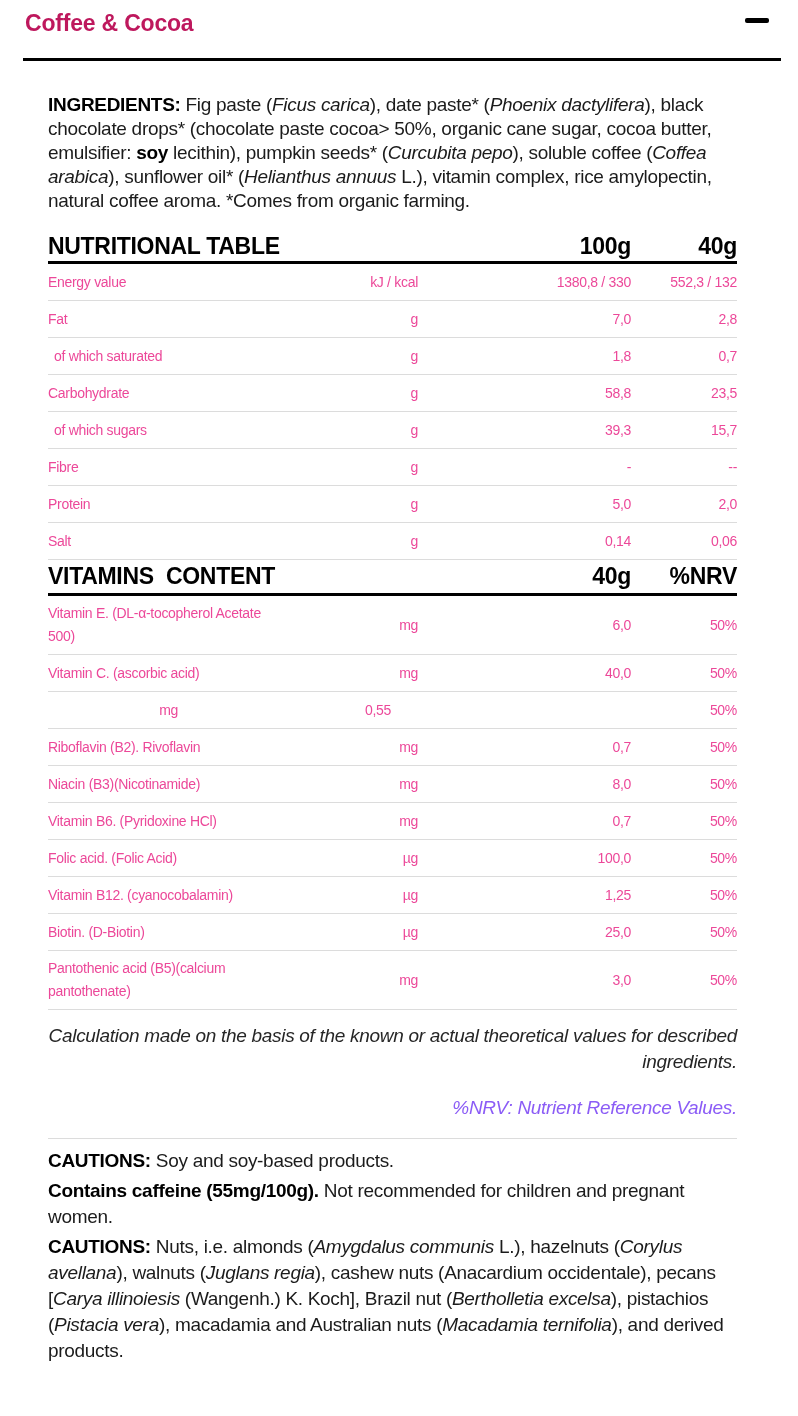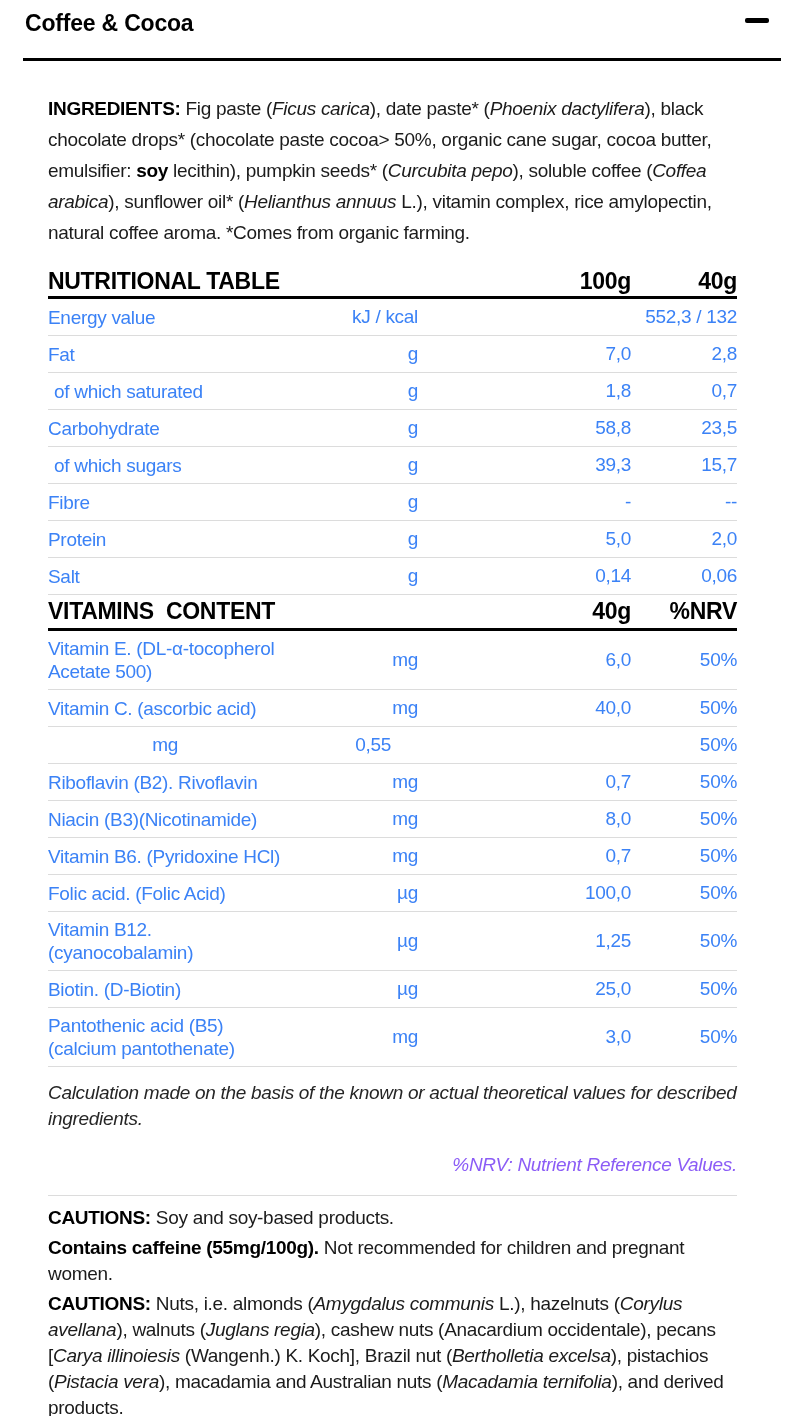--- a/index.html
+++ b/index.html
@@ -6,61 +6,61 @@
   html,body { background:#fff; }
   body {
     width:798px; height:1416px; overflow:hidden;
     font-family:"Liberation Sans", sans-serif;
     color:#1b1b1b;
     letter-spacing:-0.3px;
   }
   .page-header { position:relative; height:61px; }
   .page-title {
     position:absolute; left:25px; top:10px;
-    font-size:23px; font-weight:bold; color:#000000; letter-spacing:-0.2px;
+    font-size:23px; font-weight:bold; color:#be185d; letter-spacing:-0.2px;
   }
   .collapse-btn {
     position:absolute; right:28px; top:11px;
     width:26px; height:18px; background:none; border:none; cursor:pointer;
     display:flex; align-items:center; justify-content:center;
   }
   .collapse-btn .minus-bar { width:24px; height:5px; background:#000; border-radius:2px; }
   .header-rule { position:absolute; left:23px; right:17px; bottom:0; height:3px; background:#000; }
 
   .content { padding:0 61px 0 48px; }
 
-  .rich-par { font-size:19px; line-height:31px; }
+  .rich-par { font-size:19px; line-height:24px; }
   .rich-par .bold { font-weight:bold; color:#000; }
   .rich-par .italic { font-style:italic; }
   .ingredients { margin-top:32px; }
 
   .ntable { margin-top:18px; }
   .t-head {
     display:flex; align-items:center; height:33px;
     border-bottom:3px solid #000;
     font-weight:bold; font-size:23px; color:#000; white-space:pre;
   }
   .t-row {
     display:flex; align-items:center;
     border-bottom:1px solid #dcdcdc;
-    font-size:19px; color:#3b82f6;
+    font-size:14px; color:#ec4899;
   }
   .t-row.single { min-height:37px; }
   .t-row .cell { padding:6px 0; }
   .c0 { flex:0 0 240px; text-align:left; line-height:23px; }
   .c0.indent { padding-left:6px; }
   .c1 { flex:0 0 130px; text-align:right; }
   .c2 { flex:0 0 213px; text-align:right; }
   .c3 { flex:1 1 auto; text-align:right; }
   .h-title { flex:0 0 370px; text-align:left; }
   .h-v1 { flex:0 0 213px; text-align:right; }
   .h-v2 { flex:1 1 auto; text-align:right; }
 
   .note-calc {
-    margin-top:13px; text-align:left;
+    margin-top:13px; text-align:right;
     font-style:italic; font-size:19px; line-height:26px; color:#262626;
   }
   .note-nrv {
     margin-top:22px; text-align:right;
     font-style:italic; font-size:19px; color:#8b5cf6;
   }
   .sep { height:1px; background:#dcdcdc; margin-top:19px; }
 
   .bottom-par { margin-top:4px; font-size:19px; line-height:26px; }
   .allergens { margin-top:9px; }
@@ -83,20 +83,21 @@
   <section class="ntable">
     <div class="t-head">
       <div class="h-title">NUTRITIONAL TABLE</div>
       <div class="h-v1">100g</div>
       <div class="h-v2">40g</div>
     </div>
     <div>
         <div class="t-row single">
           <div class="cell c0">Energy value</div>
           <div class="cell c1">kJ / kcal</div>
+          <div class="cell c2">1380,8 / 330</div>
           <div class="cell c3">552,3 / 132</div>
         </div>
         <div class="t-row single">
           <div class="cell c0">Fat</div>
           <div class="cell c1">g</div>
           <div class="cell c2">7,0</div>
           <div class="cell c3">2,8</div>
         </div>
         <div class="t-row single">
           <div class="cell c0 indent">of which saturated</div>

